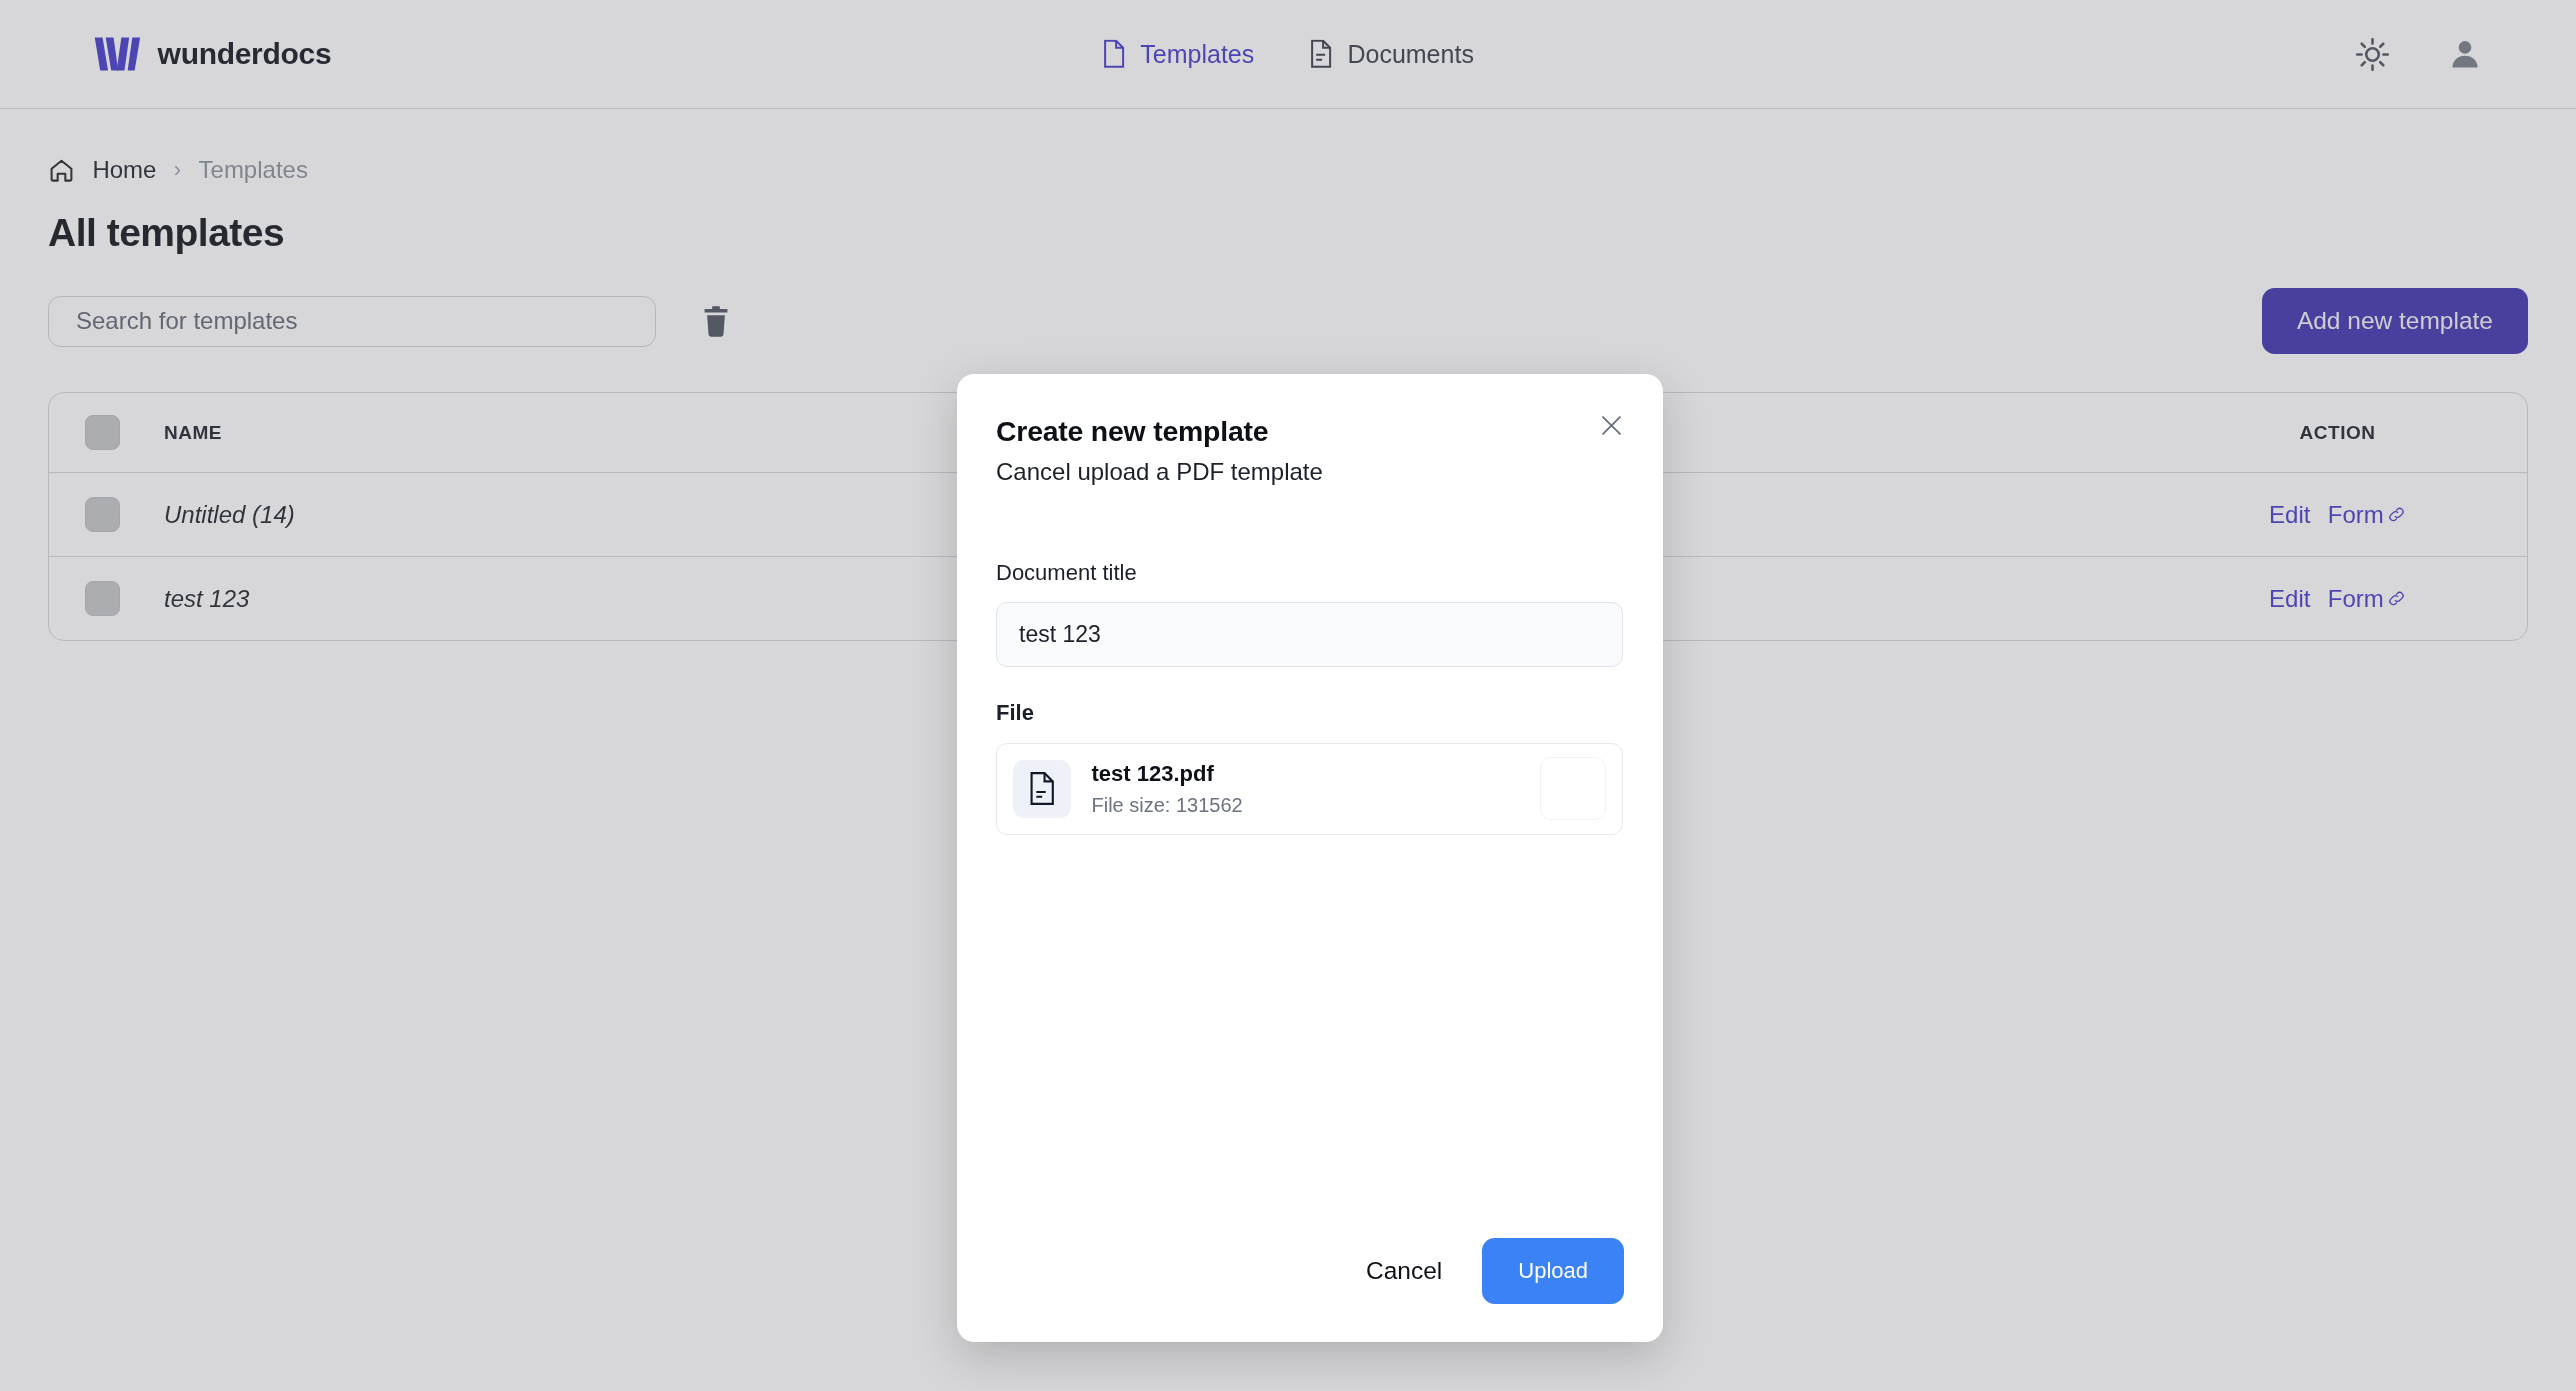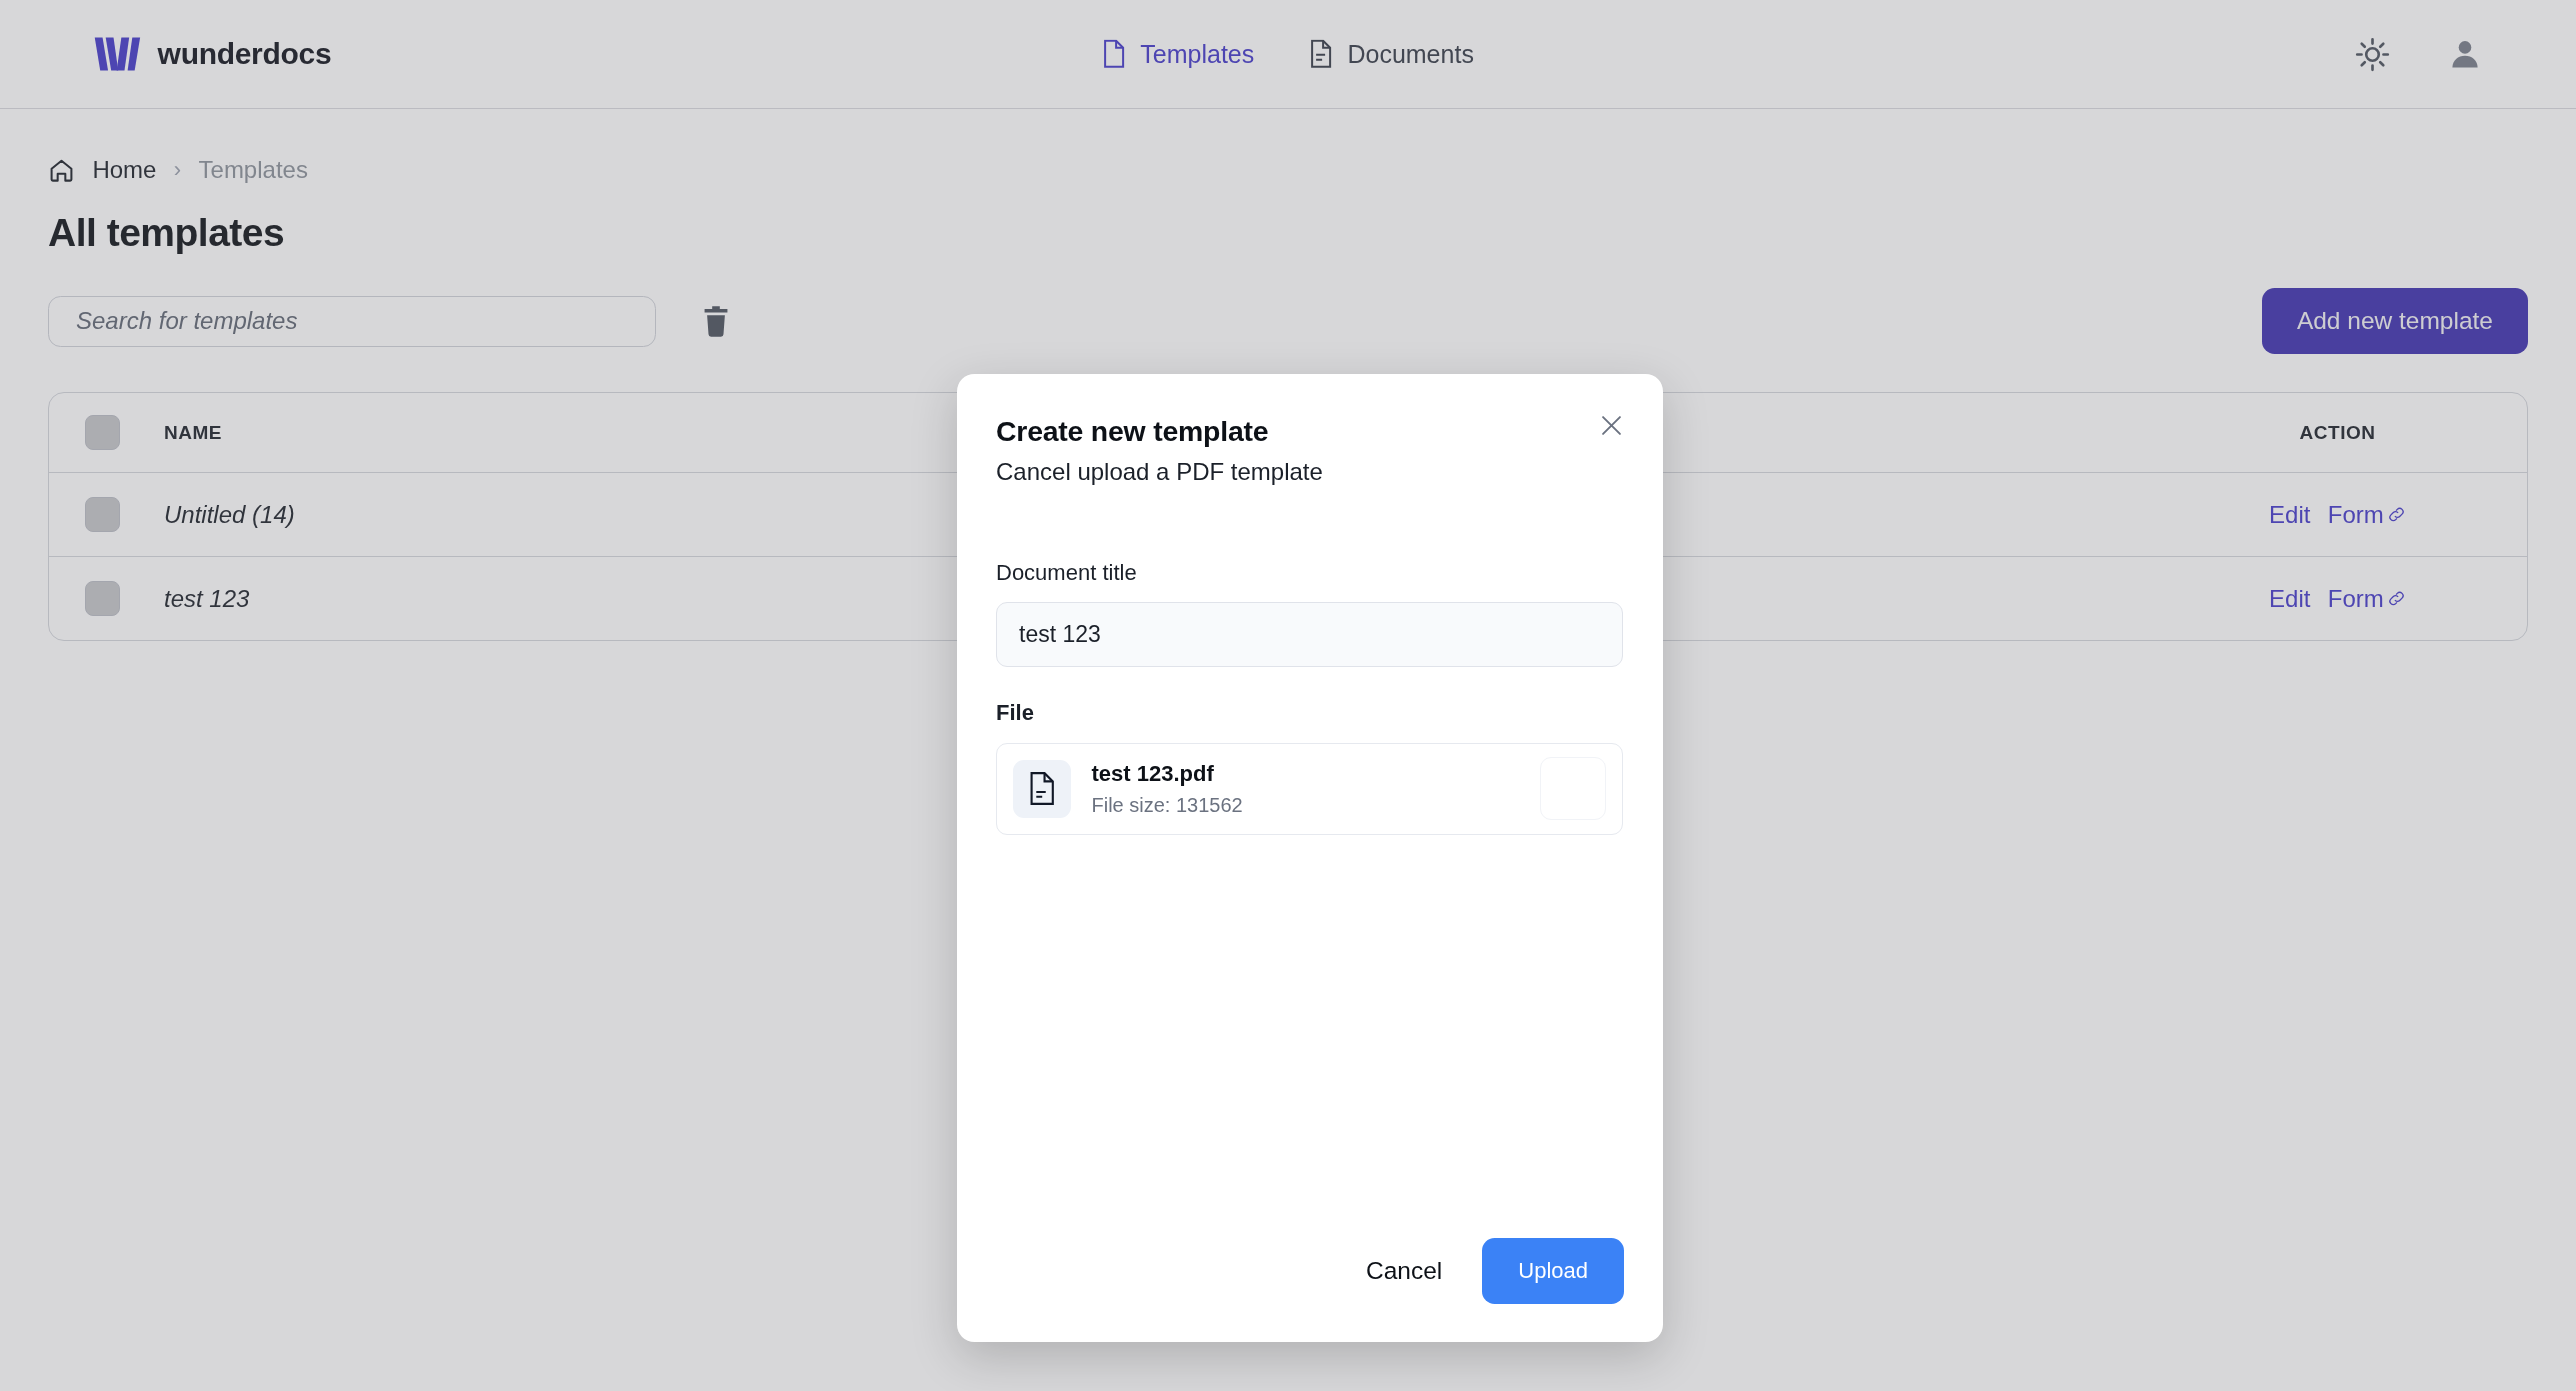--- a/index.html
+++ b/index.html
@@ -75,21 +75,20 @@
     display: flex; align-items: center;
     height: 66px;
   }
   .search-input {
     width: 608px; height: 51px;
     border: 1.6px solid #cfd2d9; border-radius: 12.6px;
     background: transparent;
     padding: 0 27px;
     font-size: 24px; color: #6d28d9;
     font-family: "Liberation Sans", sans-serif;
-    font-style: italic;
   }
   .search-input::placeholder { color: #5f6673; }
   .trash-btn { margin-left: 44px; cursor: pointer; line-height: 0; }
   .add-btn {
     margin-left: auto;
     height: 66px; padding: 0 35px;
     background: #3d2fb0; color: #f2f2f5;
     border: none; border-radius: 12.6px;
     font-size: 24.5px; font-family: "Liberation Sans", sans-serif;
     cursor: pointer;

